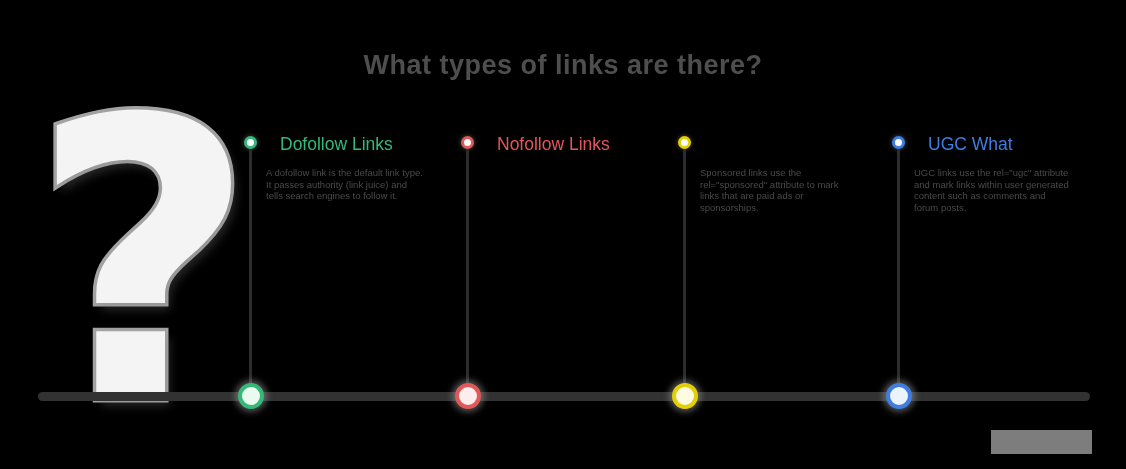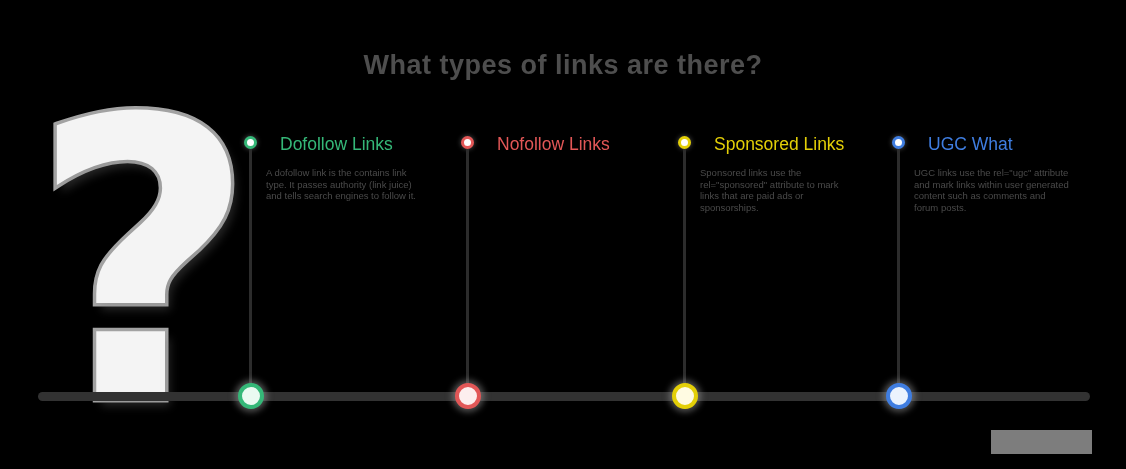--- a/index.html
+++ b/index.html
@@ -89,35 +89,34 @@
 
   <h1 class="title">What types of links are there?</h1>
 
   <div class="qmark">?</div>
 
   <div class="timeline"></div>
 
   <div class="col" style="left: 244px; --c: #35b878; --f: #eafaf1;">
     <span class="marker-dot"></span>
     <h3 class="item-label">Dofollow Links</h3>
-    <p class="item-desc">A dofollow link is the contains link type. It passes authority (link juice) and tells search engines to follow it.</p>
+    <p class="item-desc">A dofollow link is the default link type. It passes authority (link juice) and tells search engines to follow it.</p>
     <span class="vline"></span>
     <span class="node"></span>
   </div>
 
   <div class="col" style="left: 461px; --c: #e25757; --f: #fdeeee;">
     <span class="marker-dot"></span>
     <h3 class="item-label">Nofollow Links</h3>
     <span class="vline"></span>
     <span class="node"></span>
   </div>
 
   <div class="col" style="left: 678px; --c: #e3cf07; --f: #fffbe2;">
     <span class="marker-dot"></span>
-    <h3 class="item-label">Sponsored Links</h3>
     <p class="item-desc">Sponsored links use the rel="sponsored" attribute to mark links that are paid ads or sponsorships.</p>
     <span class="vline"></span>
     <span class="node"></span>
   </div>
 
   <div class="col" style="left: 892px; --c: #3f7de0; --f: #ebf3fd;">
     <span class="marker-dot"></span>
     <h3 class="item-label">UGC What</h3>
     <p class="item-desc">UGC links use the rel="ugc" attribute and mark links within user generated content such as comments and forum posts.</p>
     <span class="vline"></span>

